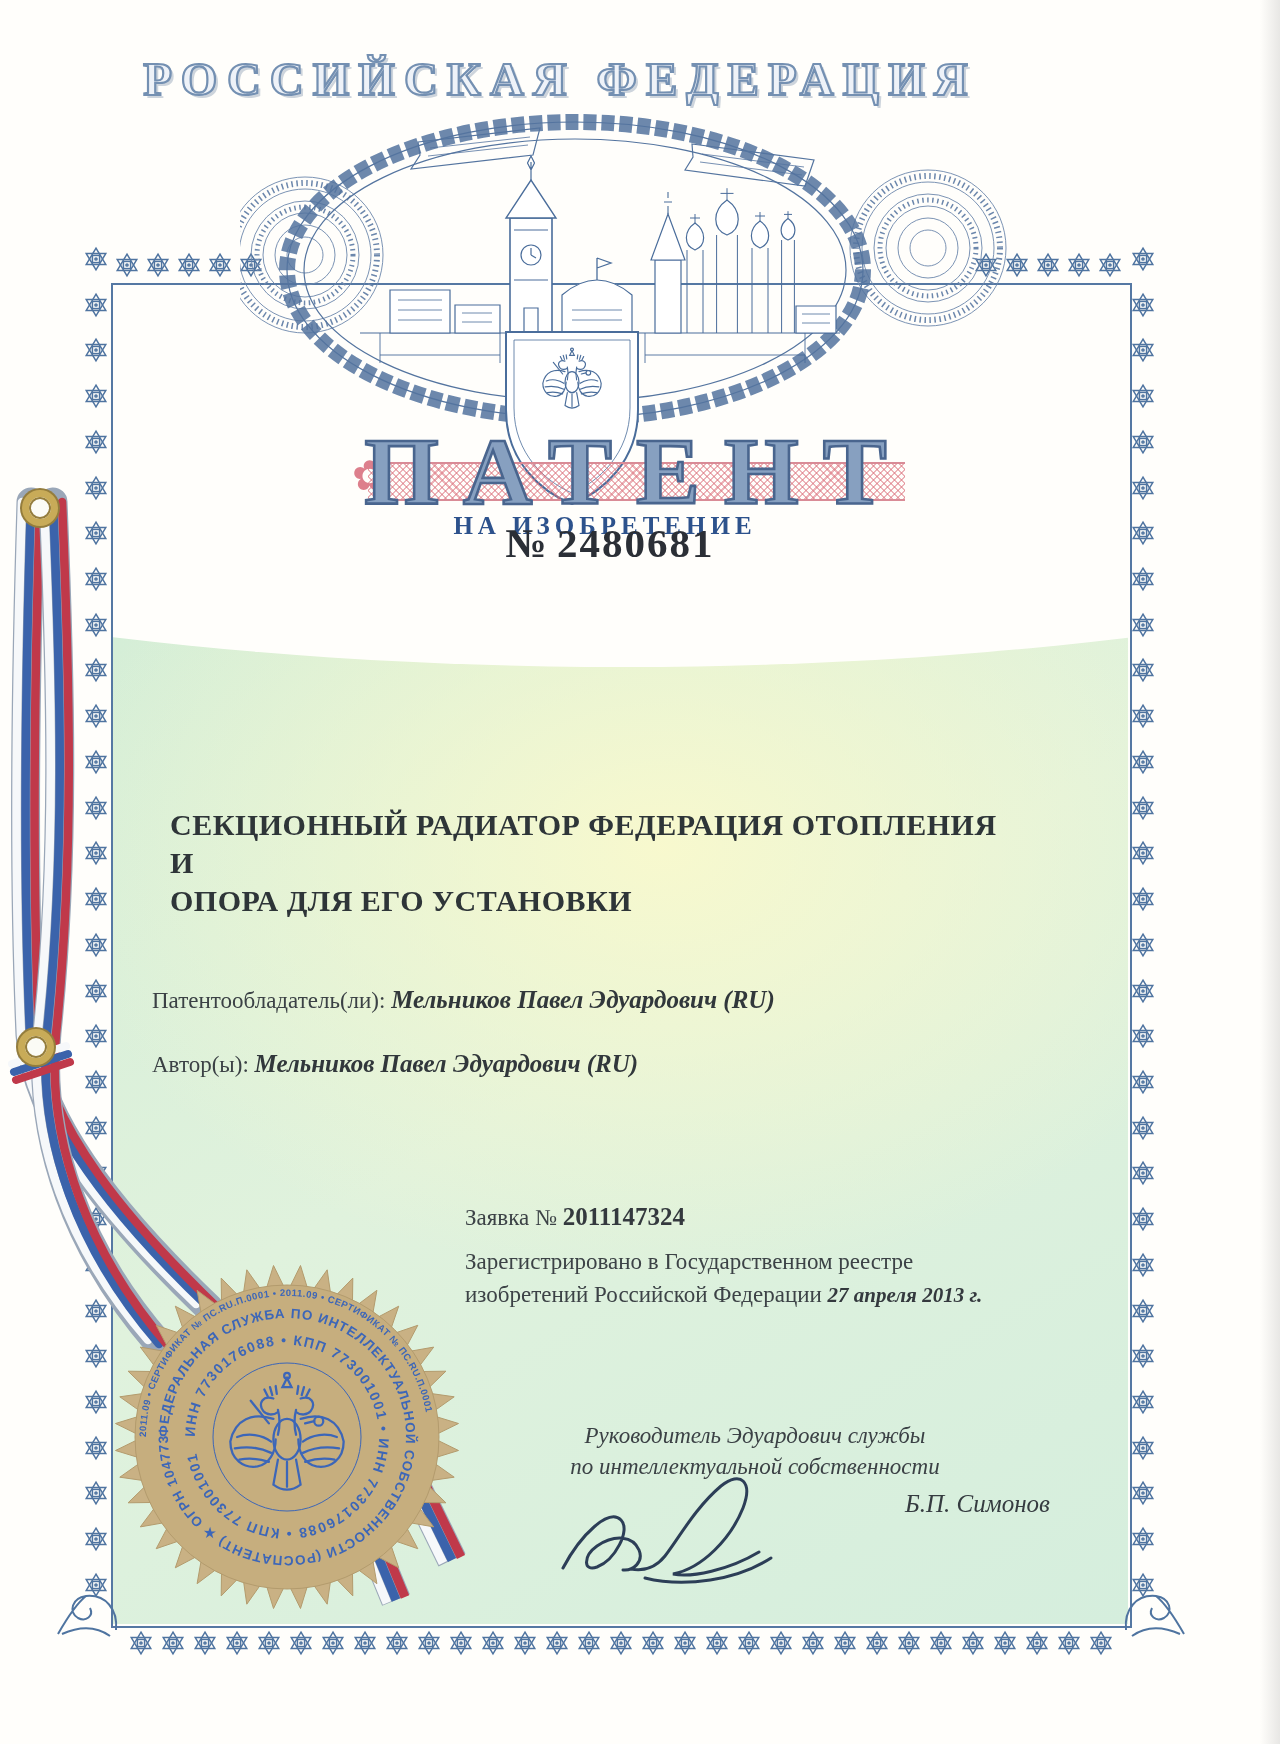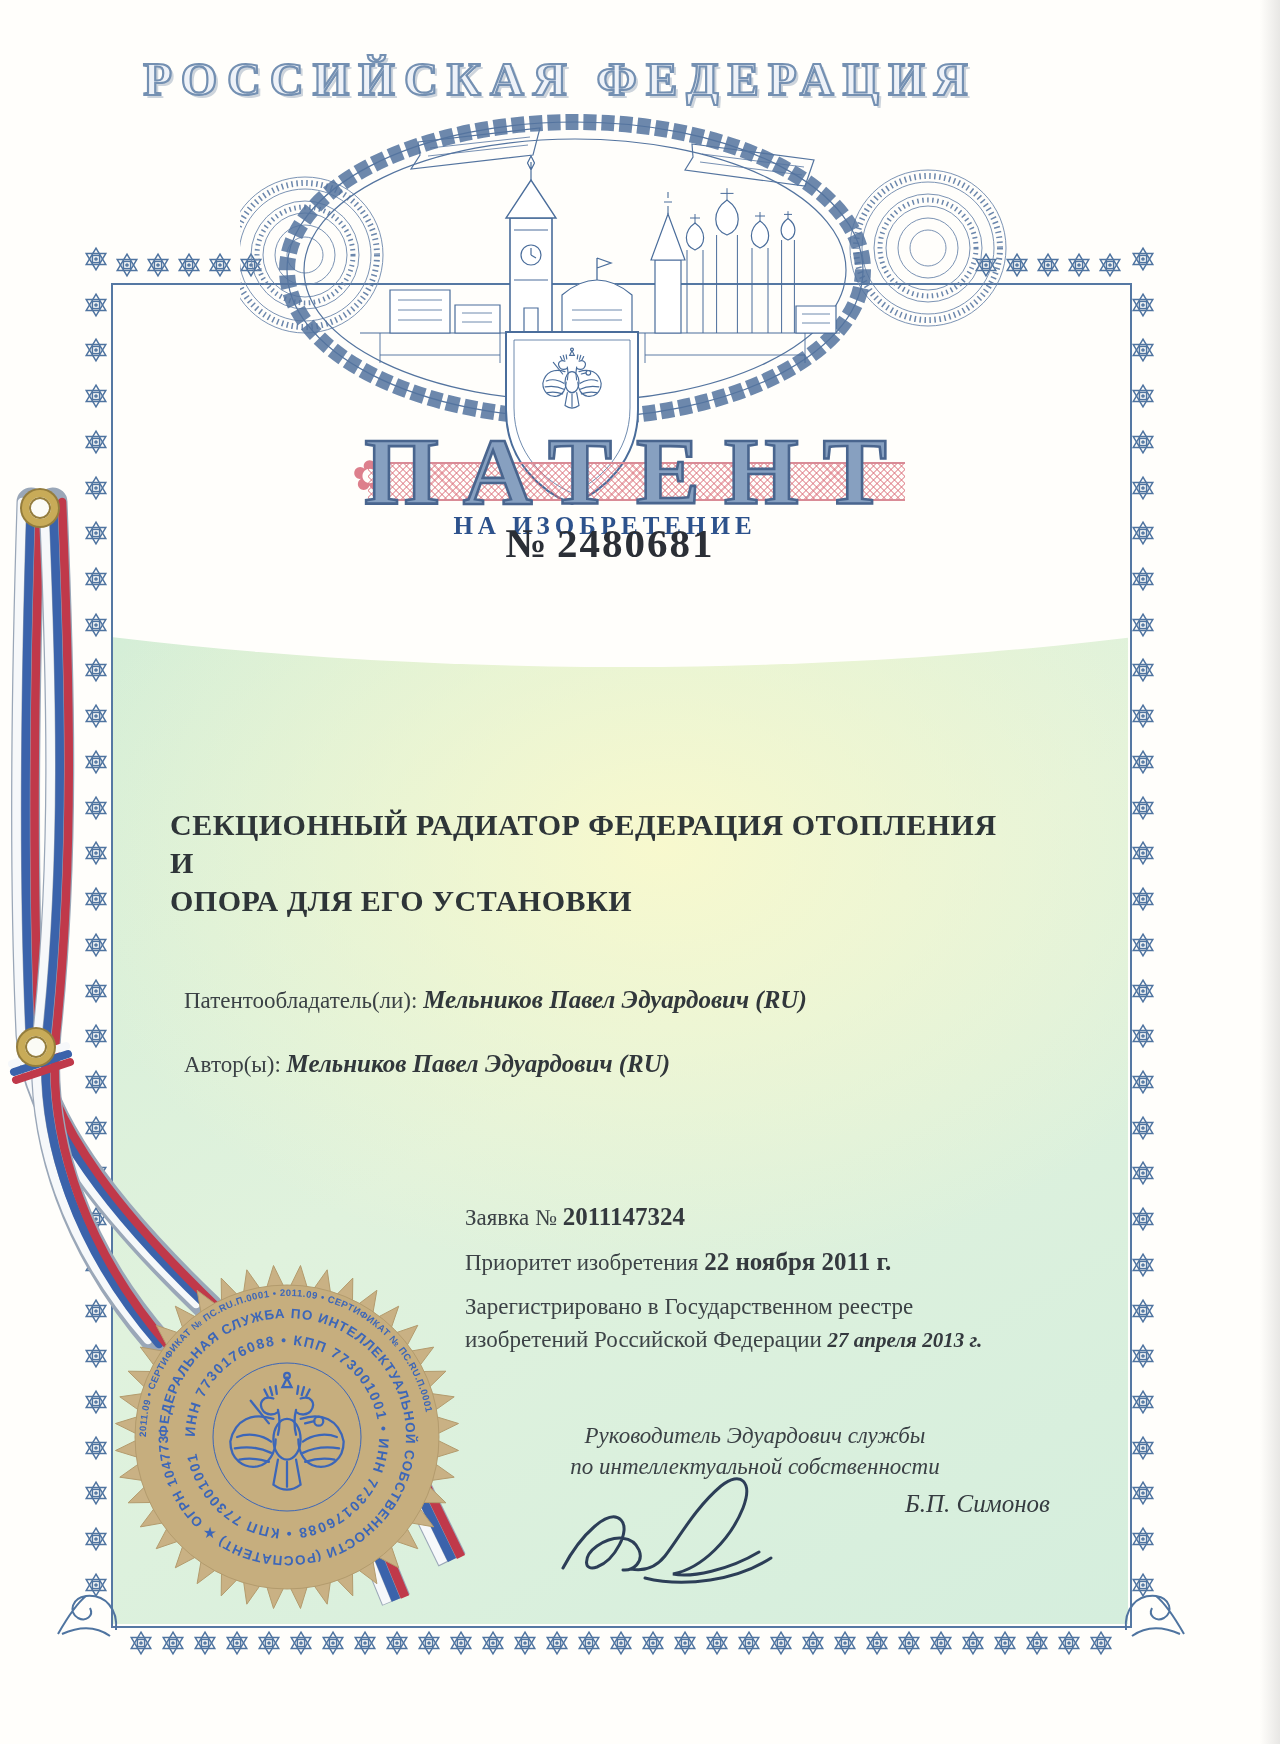--- a/index.html
+++ b/index.html
@@ -53,21 +53,21 @@
   .patent-sub{position:absolute;left:405px;top:512px;width:400px;text-align:center;
             font-size:25px;font-weight:bold;letter-spacing:5px;color:#2d528c;}
   .patent-number{position:absolute;left:410px;top:519px;width:400px;text-align:center;
             font-size:41px;font-weight:bold;color:#2b2f36;}
 
   
   .inv-title{position:absolute;left:170px;top:806px;width:850px;
              font-size:30px;font-weight:bold;line-height:38px;color:#2e3538;letter-spacing:.5px;}
 
   
-  .party{position:absolute;left:184px;font-size:23px;color:#3b4145;}
+  .party{position:absolute;left:152px;font-size:23px;color:#3b4145;}
   .party .name{font-weight:bold;font-style:italic;font-size:25px;color:#31373b;}
 
   
   .details{position:absolute;left:465px;top:1200px;font-size:23px;color:#3c4246;line-height:33px;}
   .details p{margin:0 0 11px 0;}
   .details .b{font-weight:bold;font-size:25px;color:#34393e;}
   .details .bi{font-weight:bold;font-style:italic;font-size:21px;color:#34393e;}
 
   
   .role{position:absolute;left:540px;top:1420px;width:430px;text-align:center;
@@ -842,24 +842,20 @@
   <div class="party" style="top:1050px;">
     <span>Автор(ы):</span>
     <span class="name">Мельников Павел Эдуардович (RU)</span>
   </div>
 
   <div class="details">
     <p>
       <span>Заявка №</span>
       <span class="b">2011147324</span>
     </p>
-    <p>
-      <span>Приоритет изобретения</span>
-      <span class="b">22 ноября 2011 г.</span>
-    </p>
     <p style="margin-bottom:0;">
       <span>Зарегистрировано в Государственном реестре</span>
     </p>
     <p>
       <span>изобретений Российской Федерации</span>
       <span class="bi">27 апреля 2013 г.</span>
     </p>
   </div>
 
   <div class="role">

